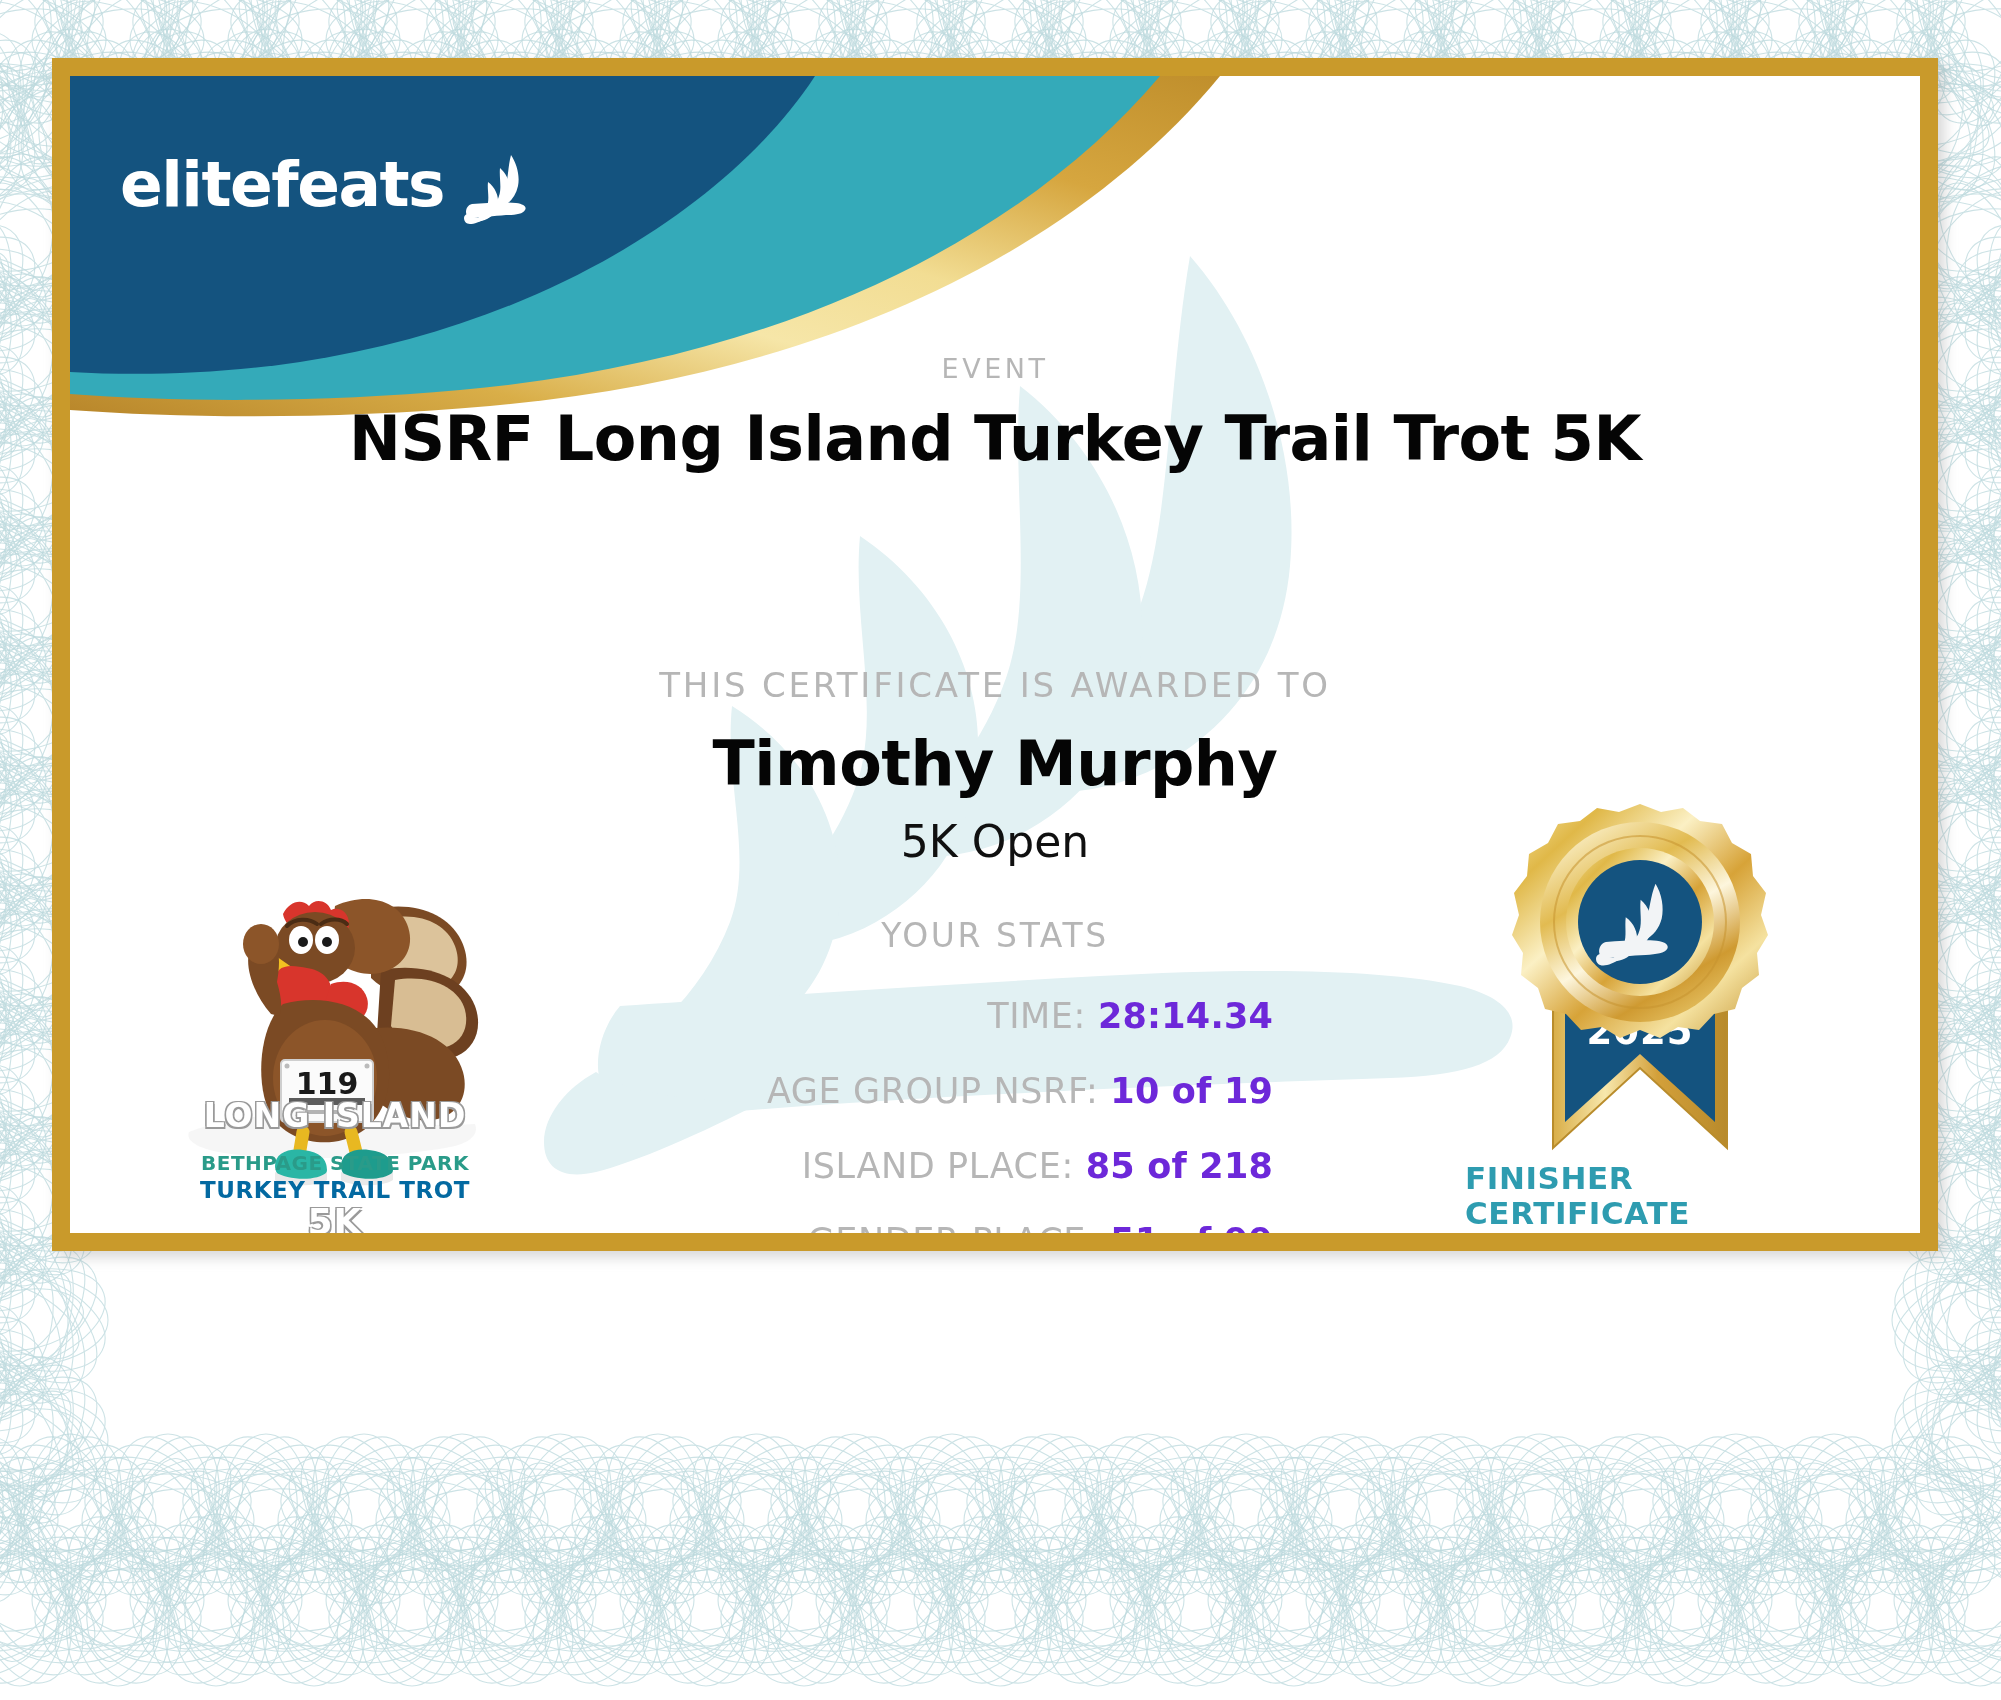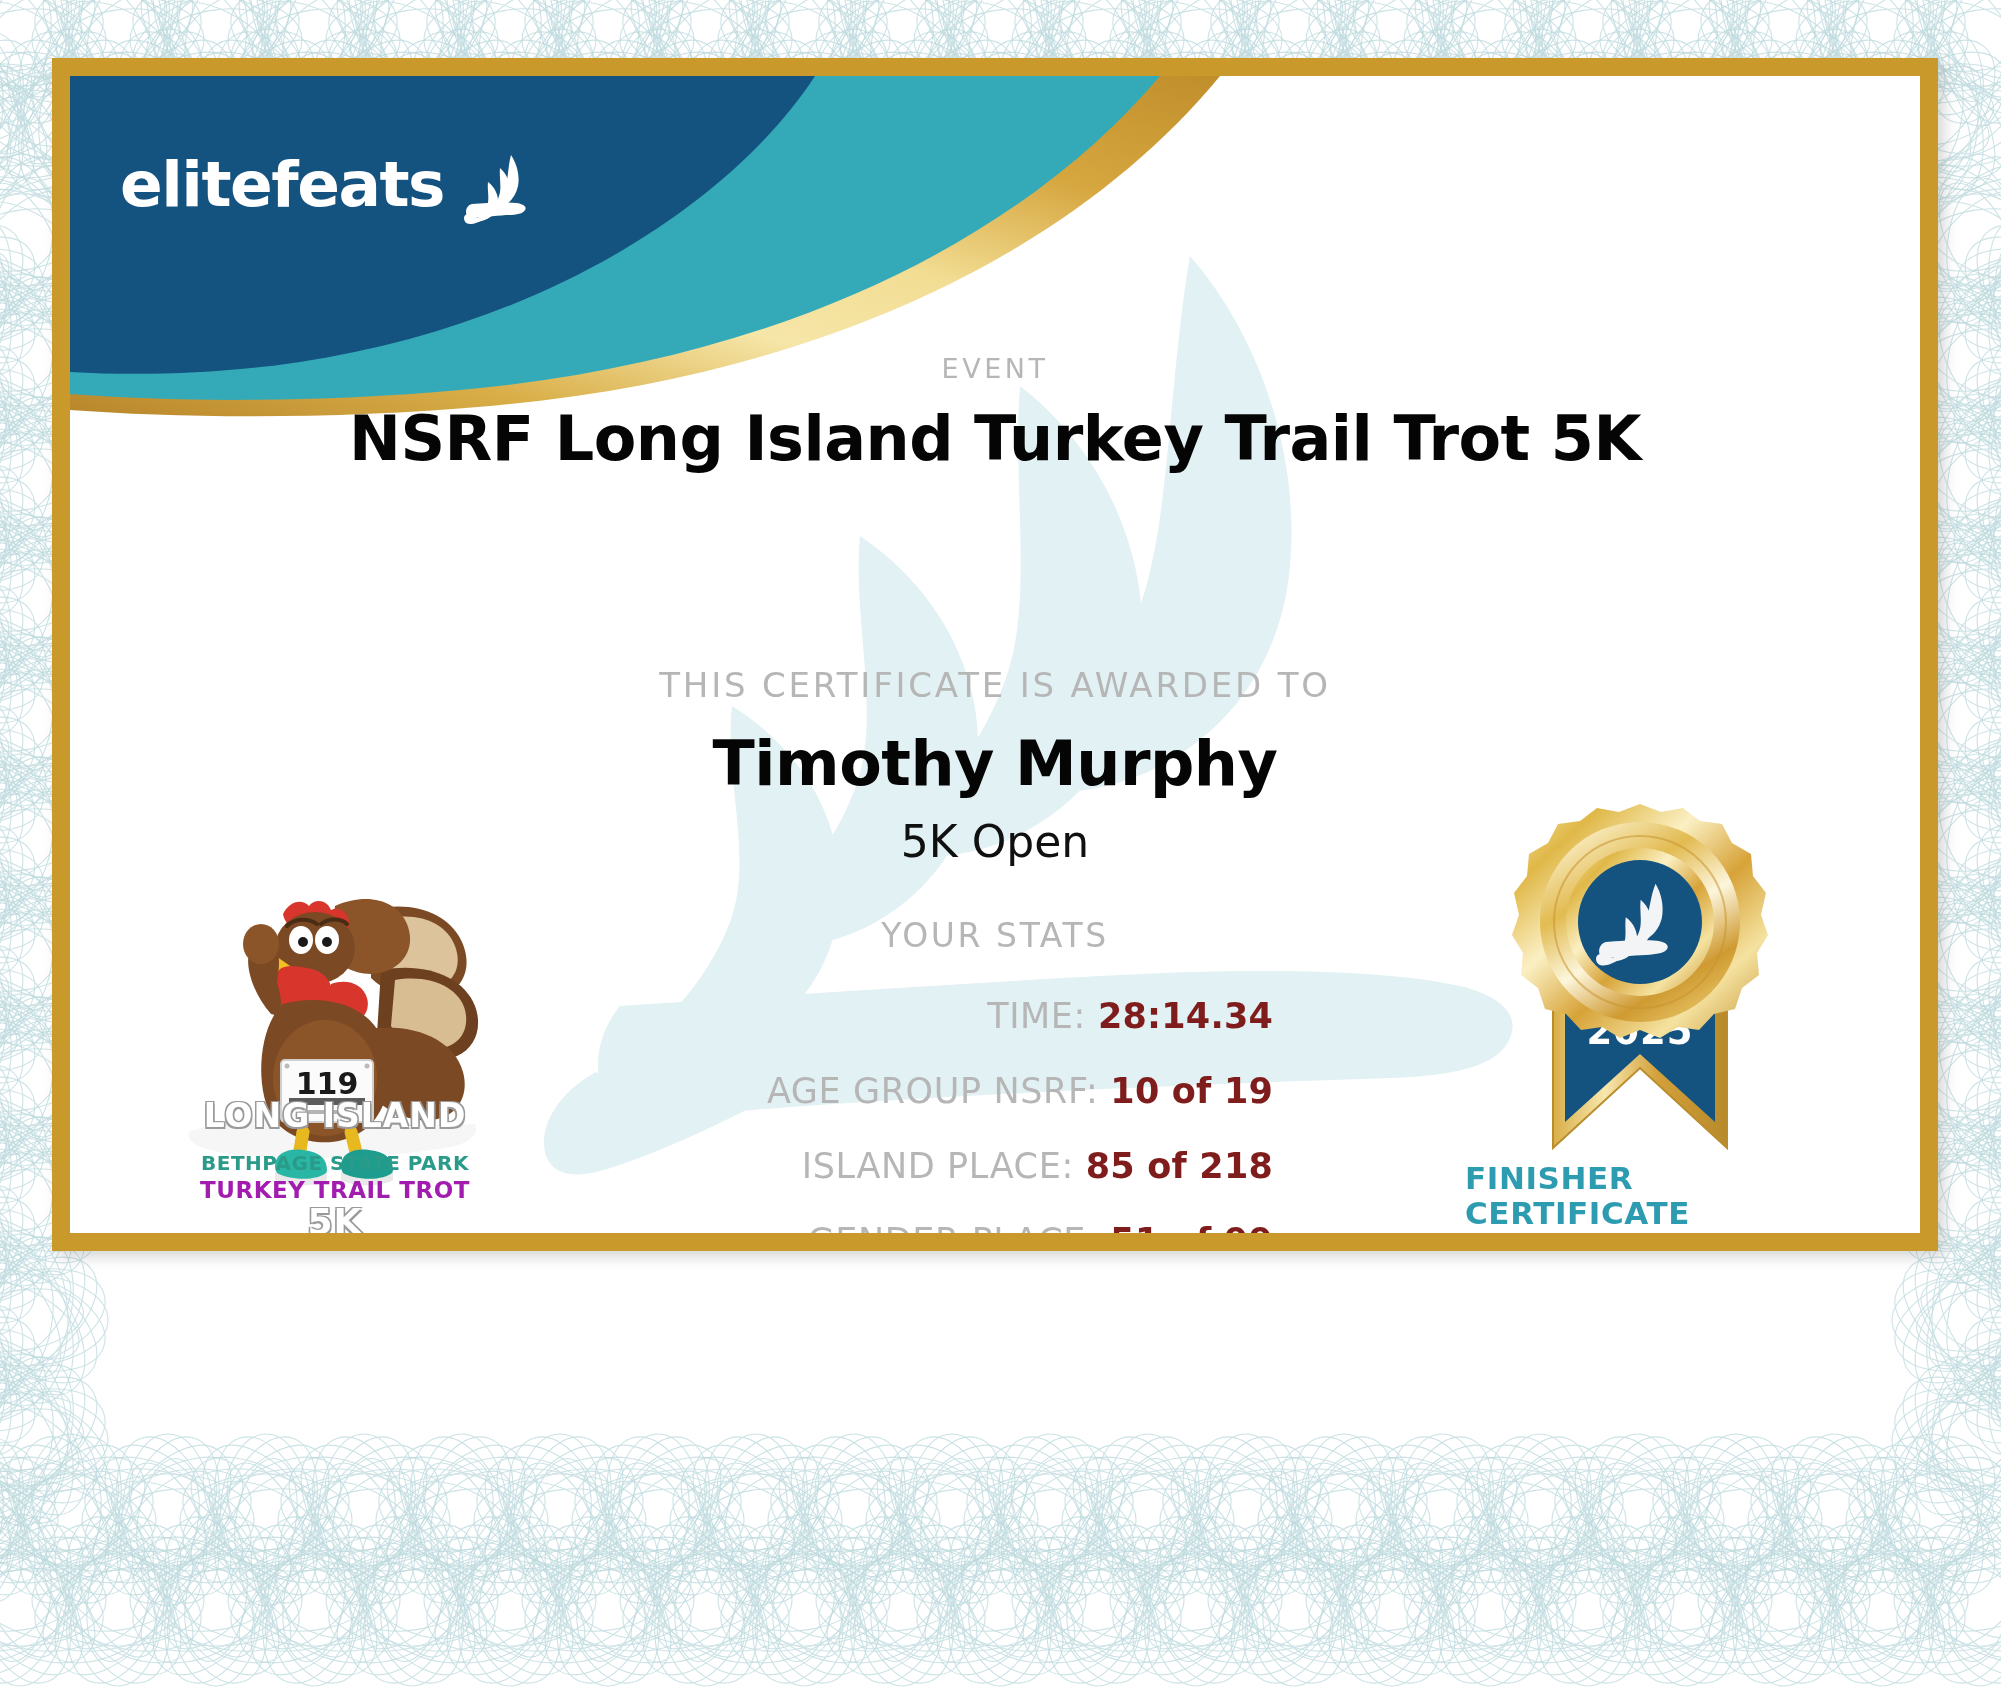--- a/index.html
+++ b/index.html
@@ -161,21 +161,21 @@
     font-weight:400;
     font-size:35px;
     letter-spacing:.6px;
     color:#b6b6b6;
   }
   .stat-val{
     font-family:"DejaVu Sans", sans-serif;
     font-weight:700;
     font-size:35px;
     letter-spacing:.2px;
-    color:#7f1d1d;
+    color:#6d28d9;
   }
 
   
   .race-logo{
     position:absolute;
     left:105px;top:790px;
     width:320px;height:340px;
     z-index:8;
   }
 
@@ -543,21 +543,21 @@
         <text x="160" y="256" text-anchor="middle" font-family="DejaVu Sans, sans-serif" font-size="0" fill="none"></text>
       </svg>
 
       <div style="position:absolute;left:105px;top:1020px;width:320px;text-align:center;z-index:9;">
         <div style="font-family:'DejaVu Sans',sans-serif;font-weight:700;font-size:33px;
                     letter-spacing:1px;color:#ffffff;
                     text-shadow:-1.5px -1.5px 0 #9a9a9a,1.5px -1.5px 0 #9a9a9a,-1.5px 1.5px 0 #9a9a9a,1.5px 1.5px 0 #9a9a9a;">LONG ISLAND</div>
         <div style="font-family:'DejaVu Sans',sans-serif;font-weight:700;font-size:20px;
                     letter-spacing:.5px;color:#2a9b89;margin-top:16px;">BETHPAGE STATE PARK</div>
         <div style="font-family:'DejaVu Sans',sans-serif;font-weight:700;font-size:23px;
-                    letter-spacing:.5px;color:#a21caf;margin-top:2px;">TURKEY TRAIL TROT</div>
+                    letter-spacing:.5px;color:#0369a1;margin-top:2px;">TURKEY TRAIL TROT</div>
         <div style="font-family:'DejaVu Sans',sans-serif;font-weight:700;font-size:36px;
                     letter-spacing:1px;color:#ffffff;margin-top:-2px;
                     text-shadow:-1.5px -1.5px 0 #9a9a9a,1.5px -1.5px 0 #9a9a9a,-1.5px 1.5px 0 #9a9a9a,1.5px 1.5px 0 #9a9a9a;">5K</div>
       </div>
 
       <svg class="badge" viewBox="0 0 350 450" xmlns="http://www.w3.org/2000/svg">
         <defs>
           <linearGradient id="goldRing" x1="0" y1="0" x2="1" y2="1">
             <stop offset="0%" stop-color="#f7e7a8"></stop>
             <stop offset="18%" stop-color="#e0b848"></stop>

